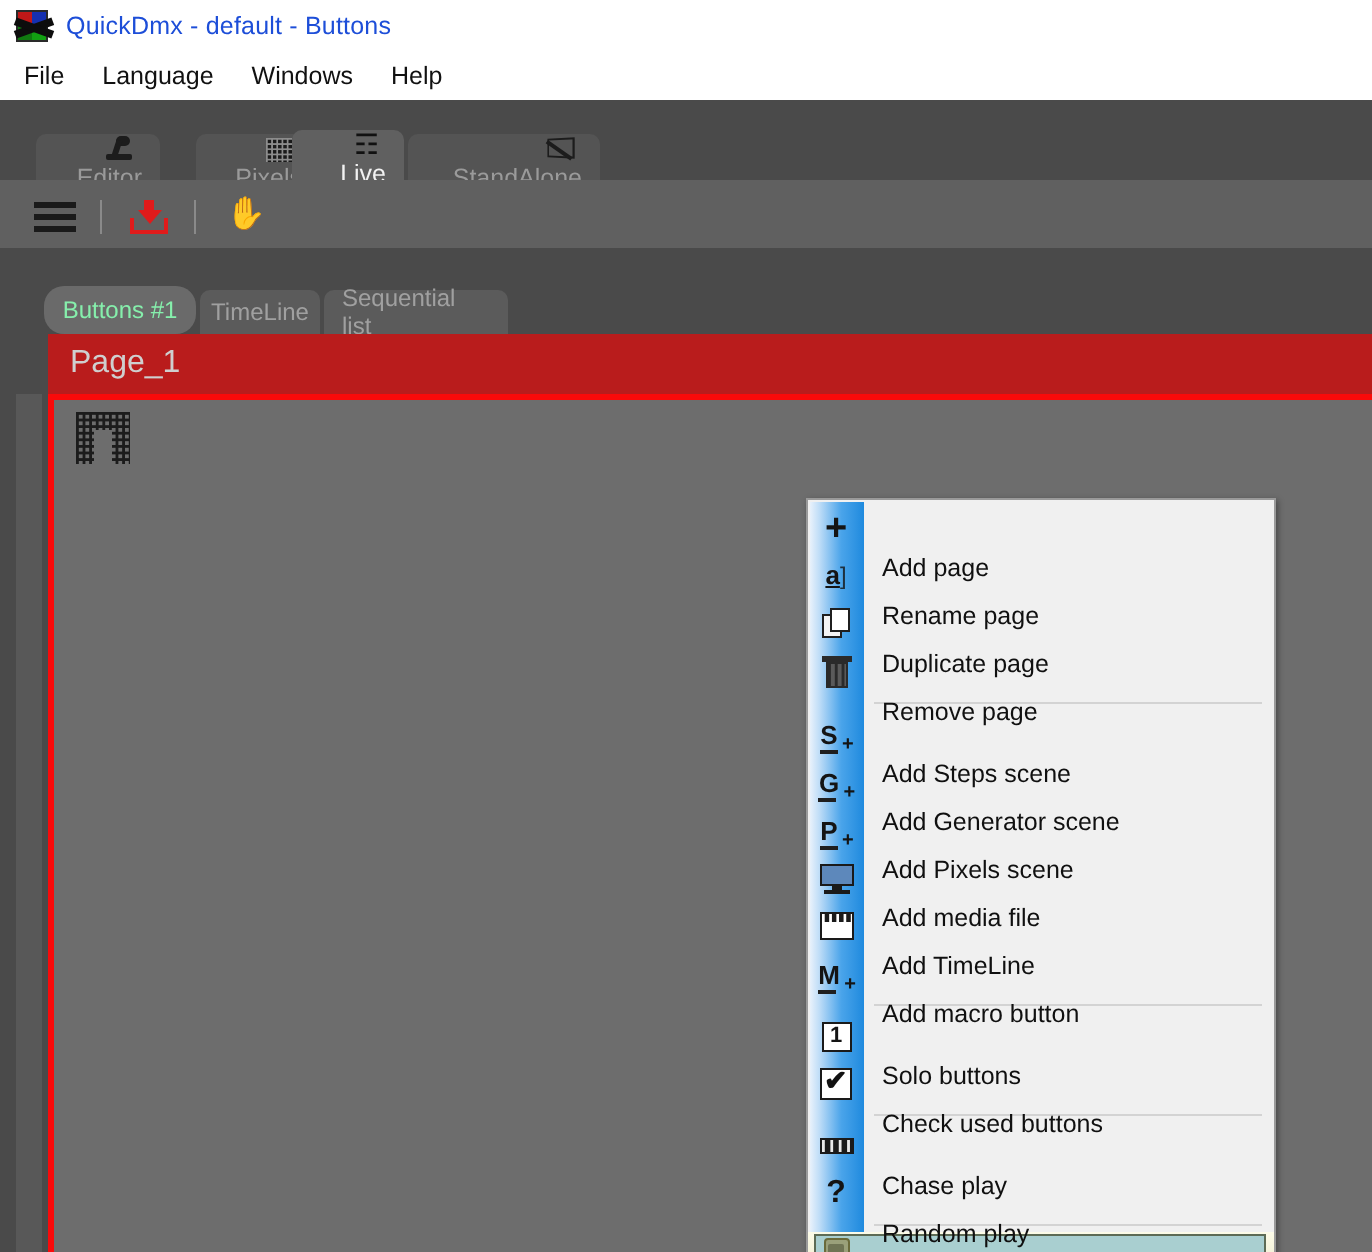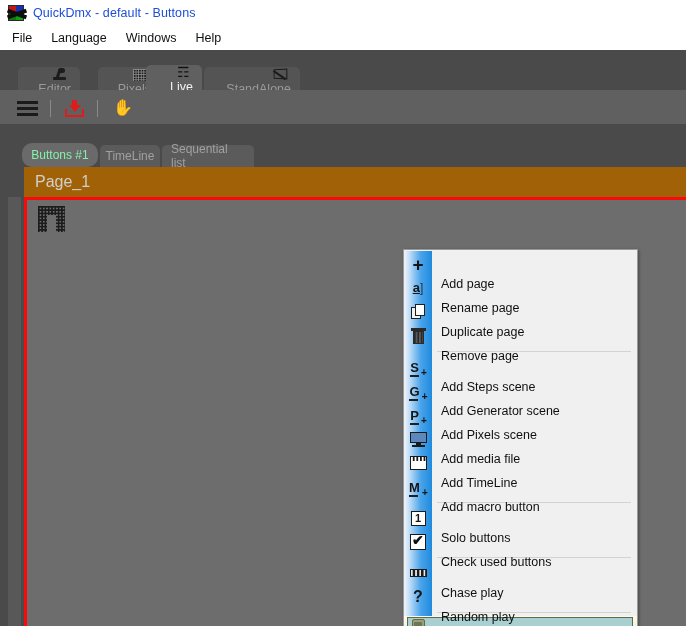--- a/index.html
+++ b/index.html
@@ -142,21 +142,21 @@
     cursor: default;
   }
   .stab.active {
     background: #6a6a6a; color: #86efac; top: 0; height: 24px; border-radius: 10px;
   }
 
   
   #pagehdr {
     position: absolute; left: 24px; top: 117px;
     width: 662px; height: 30px;
-    background: #a16207;
+    background: #b91c1c;
     display: flex; align-items: center;
     padding-left: 11px;
     font-size: 16px;
     color: #cfcfcf;
   }
   #canvas-outer {
     position: absolute; left: 24px; top: 147px;
     width: 662px; height: 429px;
     border-top: 3px solid #fa0a0a;
     border-left: 3px solid #fa0a0a;

